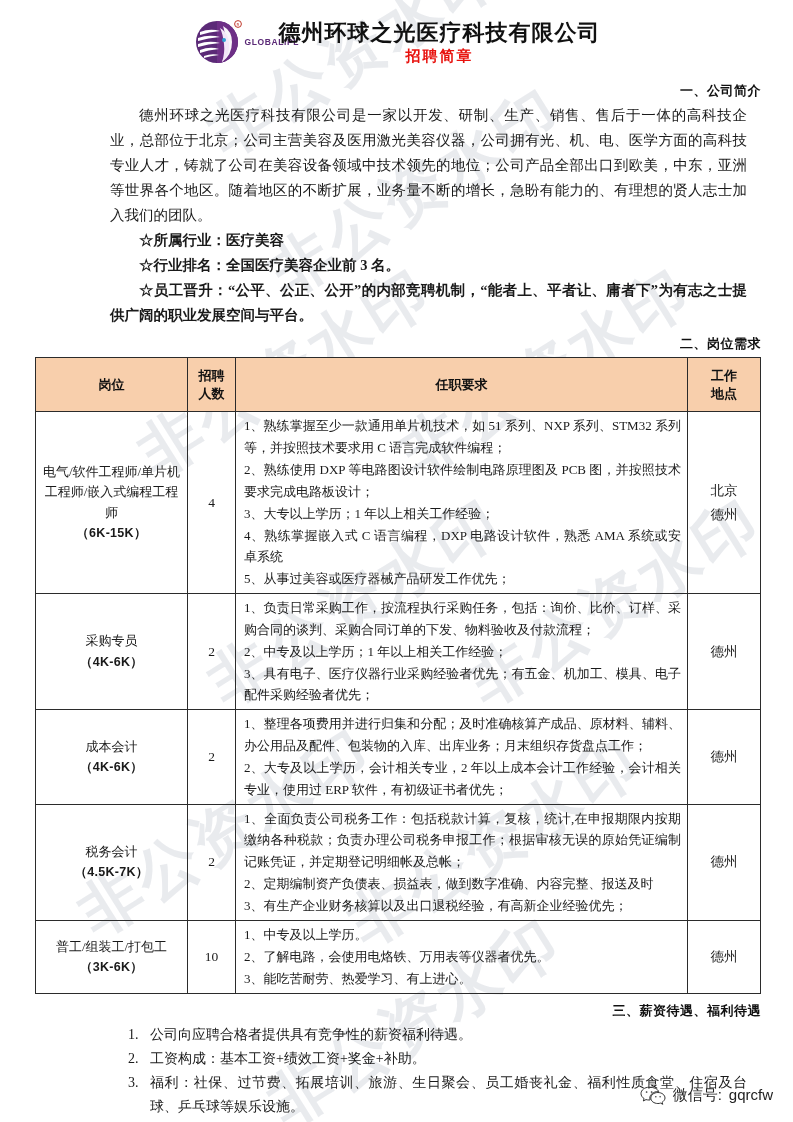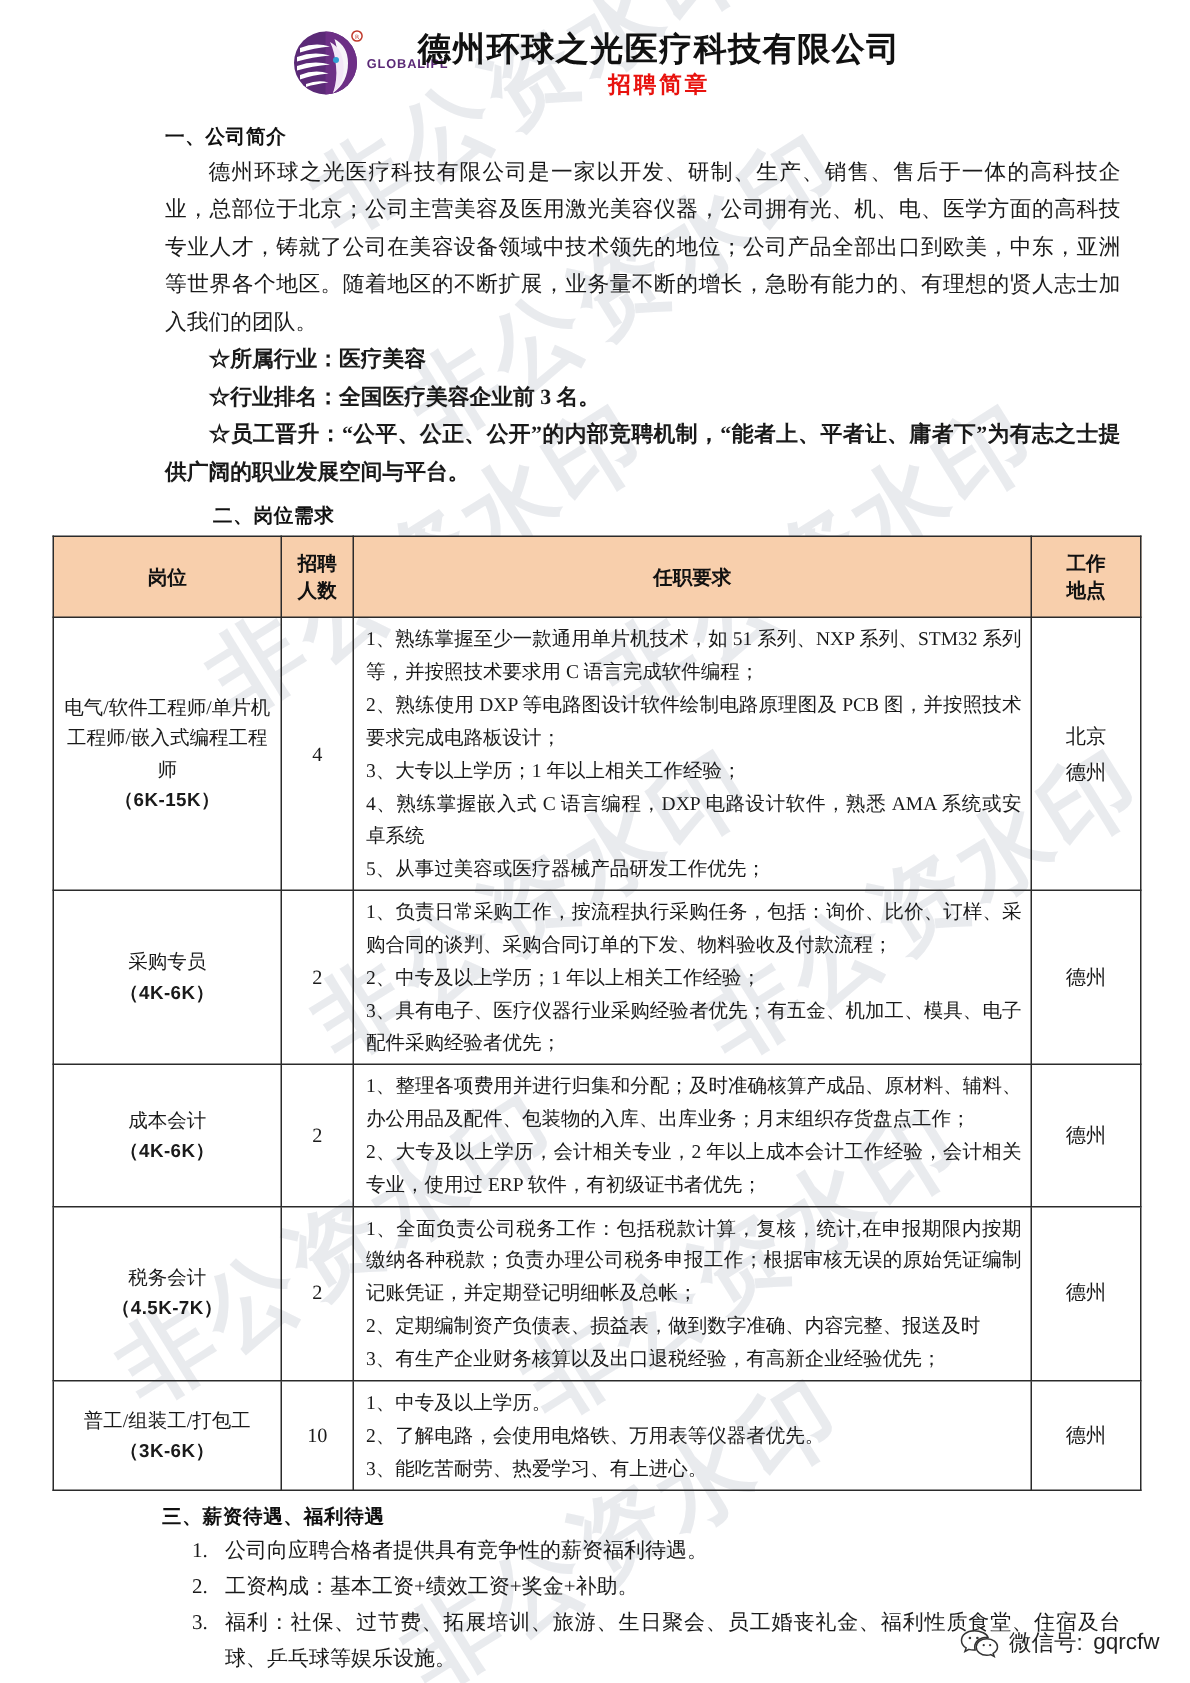--- a/index.html
+++ b/index.html
@@ -85,20 +85,21 @@
   }
 
   
   .section-heading {
     font-family: Liberation Mono, monospace;
     font-size: 13px;
     font-weight: 700;
     color: #111;
     margin: 6px 0 3px 78px;
     letter-spacing: 0.5px;
+    text-align: right;
   }
   .sec-2 { margin-left: 110px; margin-top: 8px; margin-bottom: 4px; }
   .sec-3 { margin-left: 76px; margin-top: 8px; margin-bottom: 3px; }
 
   
   .intro-para {
     font-size: 14.5px;
     line-height: 1.72;
     text-align: justify;
     text-justify: inter-ideograph;

